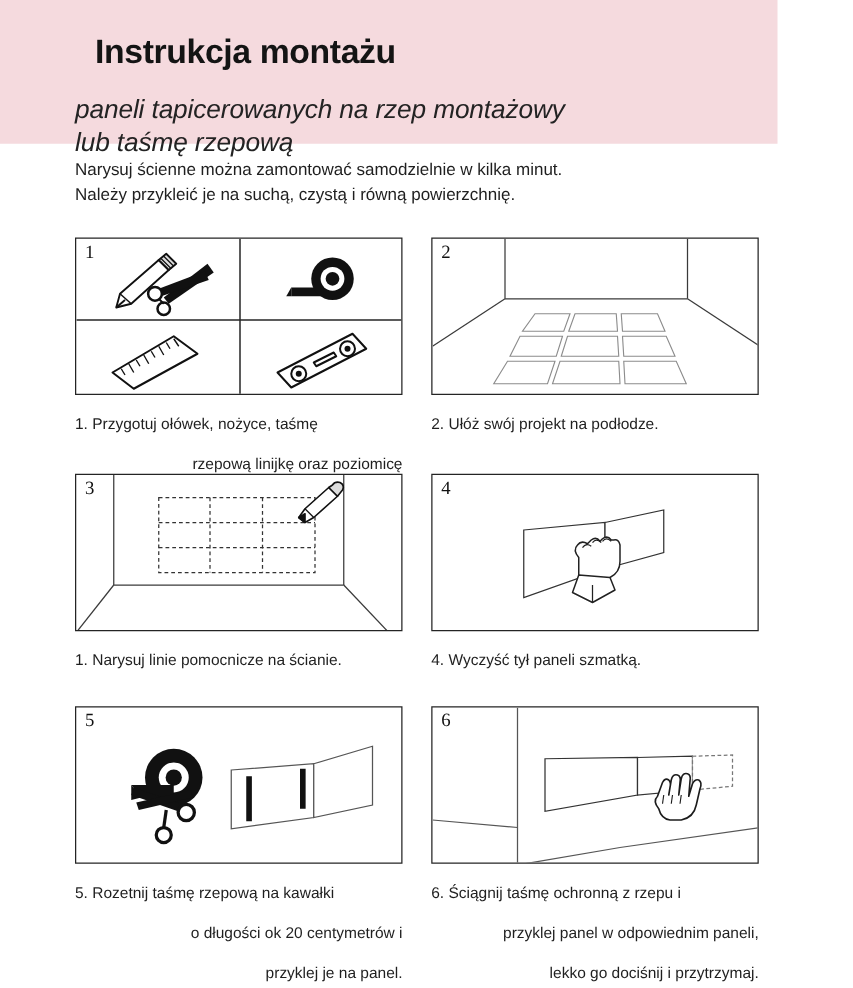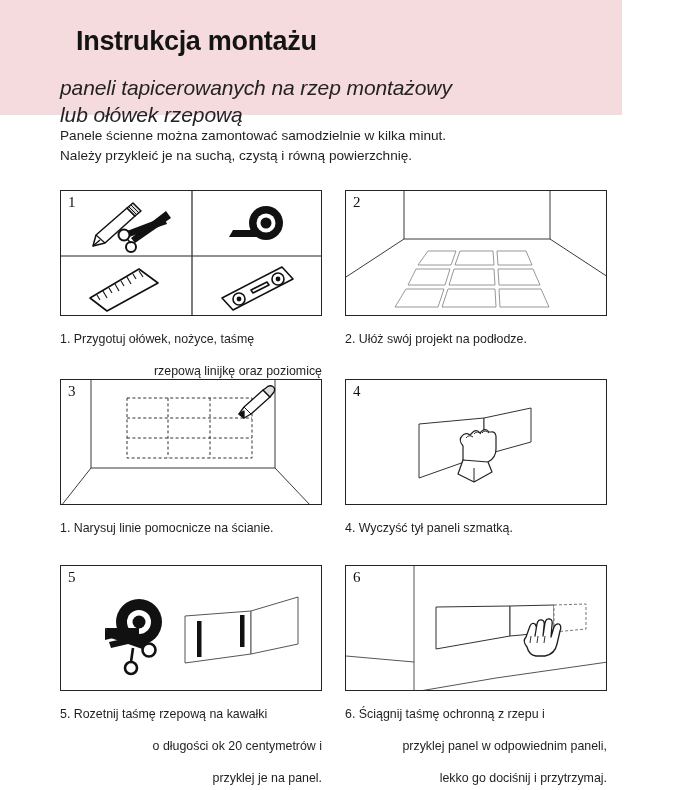--- a/index.html
+++ b/index.html
@@ -121,25 +121,25 @@
   .row-3 { top: 375px; }
   .step-row { position: absolute; left: 0; }
 </style>
 </head>
 <body>
 
 <div class="header-band"></div>
 <div class="header-text">
   <h1 class="title-main">Instrukcja montażu</h1>
   <p class="title-sub">paneli tapicerowanych na rzep montażowy</p>
-  <p class="title-sub">lub ołówek rzepową</p>
+  <p class="title-sub">lub taśmę rzepową</p>
 </div>
 
 <div class="intro">
-  <p>Panele ścienne można zamontować samodzielnie w kilka minut.</p>
+  <p>Narysuj ścienne można zamontować samodzielnie w kilka minut.</p>
   <p>Należy przykleić je na suchą, czystą i równą powierzchnię.</p>
 </div>
 
 <div class="steps">
 
   <div class="step-row row-1">
 
     <div class="step-cell col-left">
       <div class="figure-box">
         <span class="step-num">1</span>

